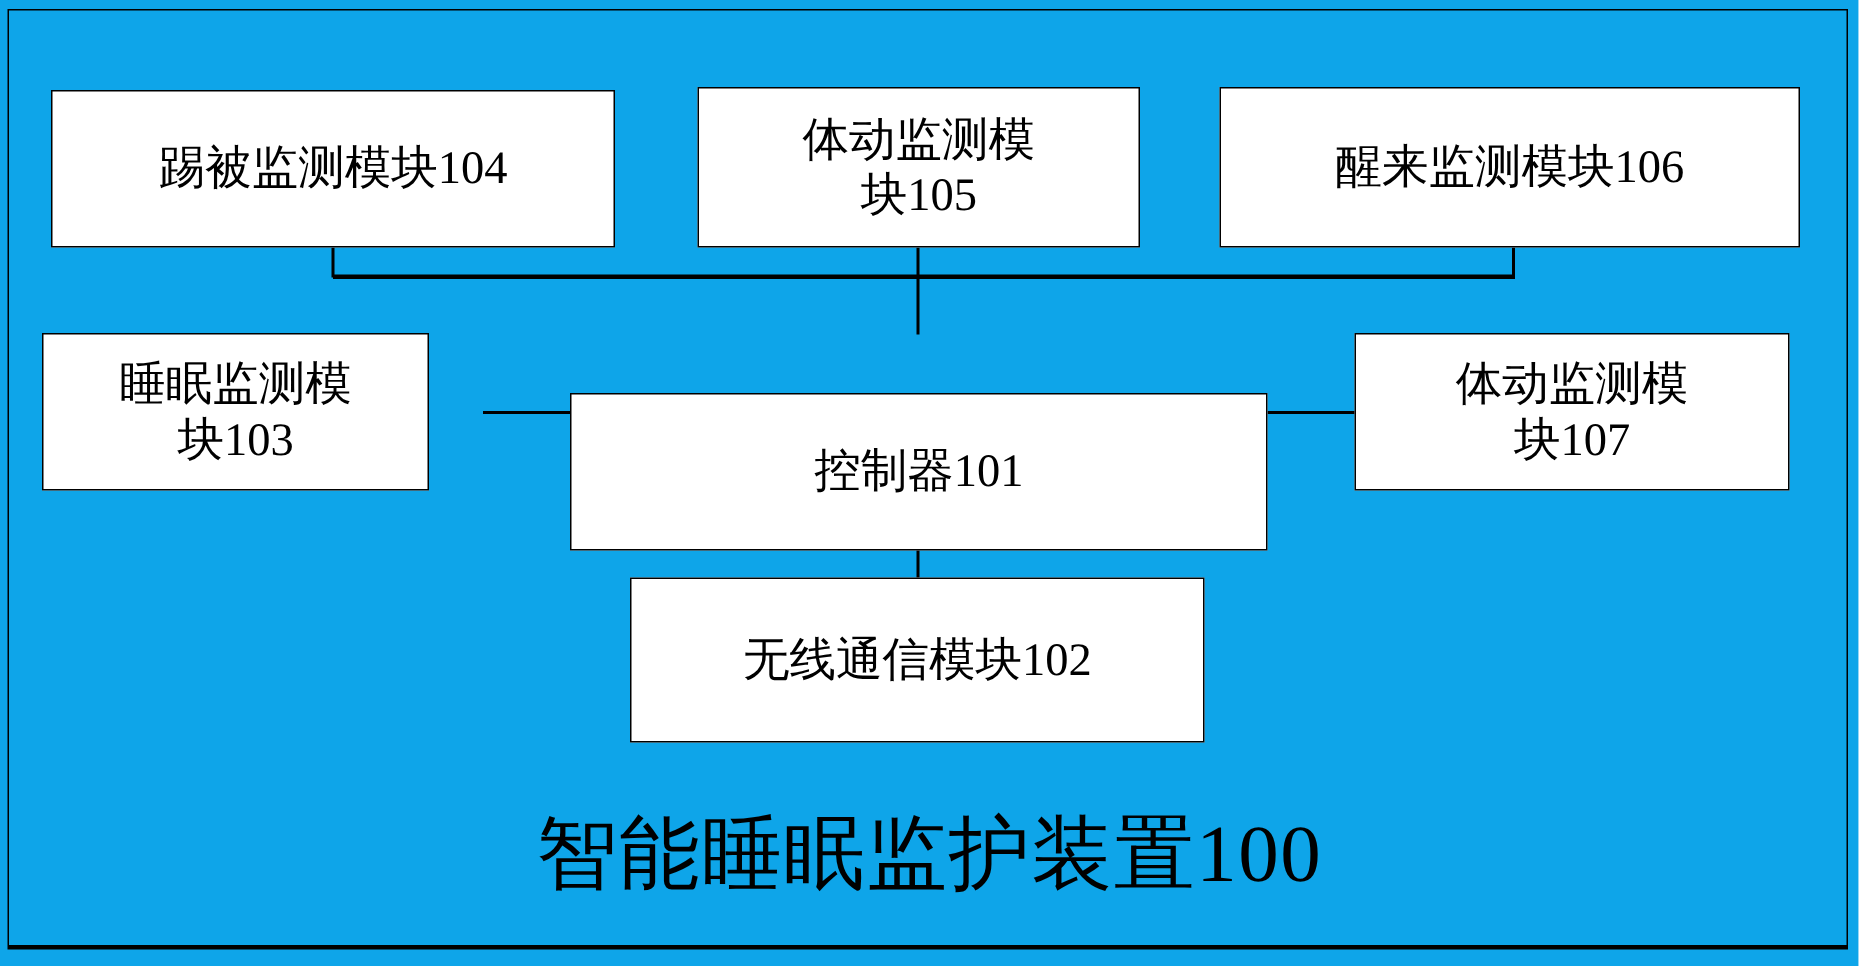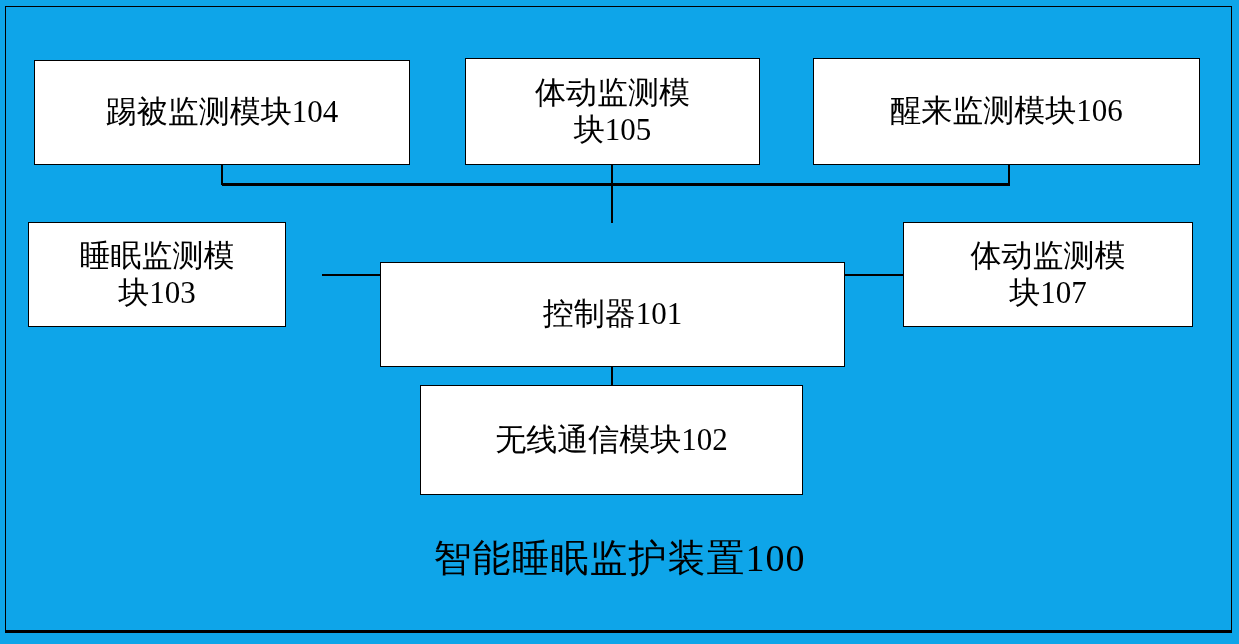--- a/index.html
+++ b/index.html
@@ -80,21 +80,21 @@
   #link-107{ left:845px; top:274px; width:59px; height:2px; }
   
   #link-102{ left:611px; top:327px; width:2px; height:59px; }
 
   
   #caption{
     position:absolute;
     left:0; top:533px;
     width:1239px;
     text-align:center;
-    font-size:38px;
+    font-size:54px;
     letter-spacing:1px;
     z-index:6;
   }
 </style>
 </head>
 <body>
 
 <div id="canvas">
 
   <div class="frame"></div>

